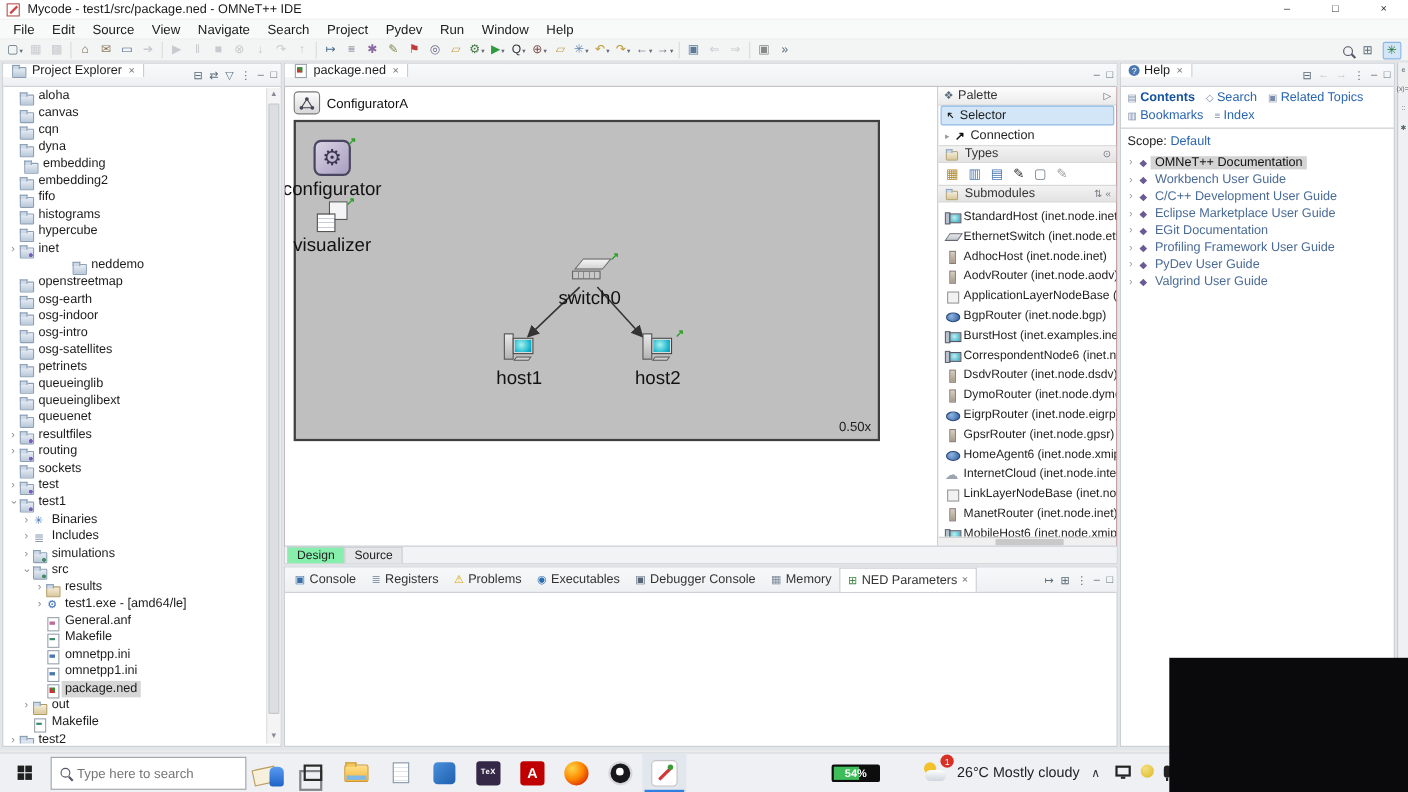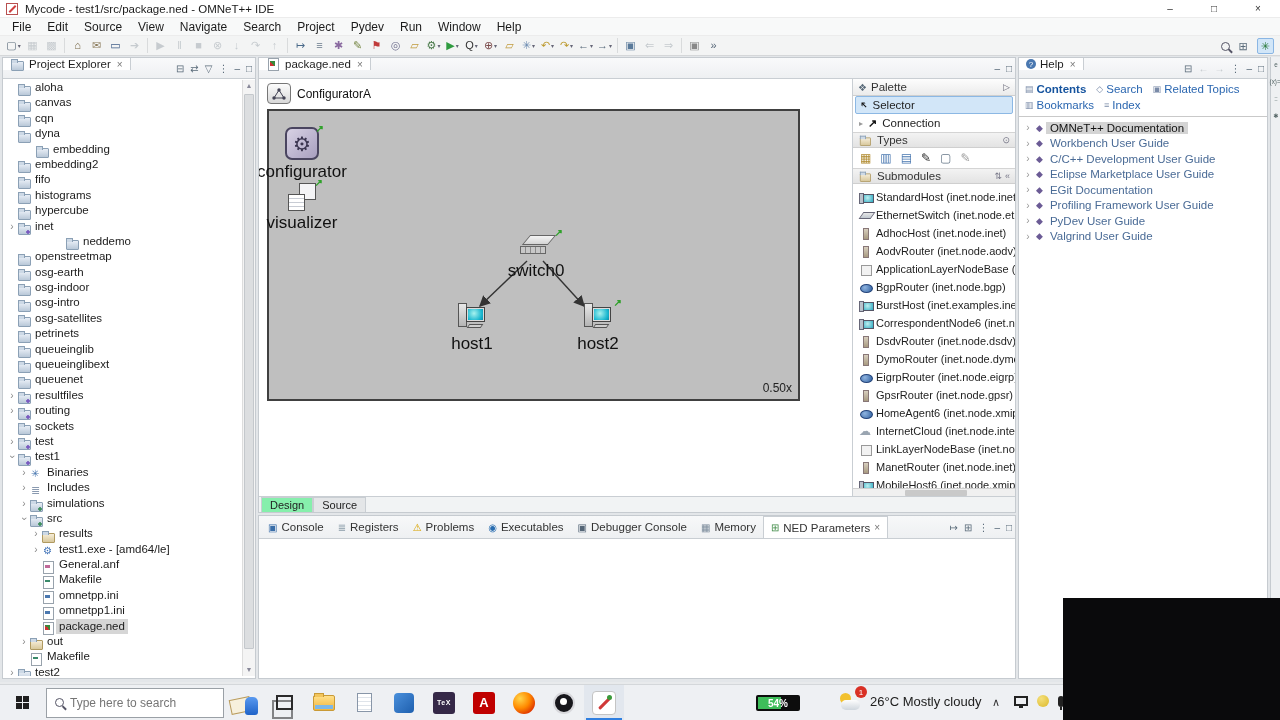--- a/index.html
+++ b/index.html
@@ -386,21 +386,21 @@
           <div class="trow" style="padding-left: 4px;">
             <i class="texp"></i>
             <i class="ti folder"></i>
             <span class="tlab">cqn</span>
           </div>
           <div class="trow" style="padding-left: 4px;">
             <i class="texp"></i>
             <i class="ti folder"></i>
             <span class="tlab">dyna</span>
           </div>
-          <div class="trow" style="padding-left: 22px;">
+          <div class="trow" style="padding-left: 8px;">
             <i class="texp"></i>
             <i class="ti folder"></i>
             <span class="tlab">embedding</span>
           </div>
           <div class="trow" style="padding-left: 4px;">
             <i class="texp"></i>
             <i class="ti folder"></i>
             <span class="tlab">embedding2</span>
           </div>
           <div class="trow" style="padding-left: 4px;">
@@ -851,20 +851,24 @@
           <span class="hlink">
             <i class="hlico">▥</i>
             <span>Bookmarks</span>
           </span>
           <span class="hlink">
             <i class="hlico">≡</i>
             <span>Index</span>
           </span>
         </div>
       <div class="hsep"></div>
+      <div class="scope">
+        <b>Scope:</b>
+        <span>Default</span>
+      </div>
       <div class="topics" id="help-topics">
           <div class="hrow sel">
             <i class="texp">›</i>
             <i class="topic-ico">◆</i>
             <span class="hlabel">OMNeT++ Documentation</span>
           </div>
           <div class="hrow">
             <i class="texp">›</i>
             <i class="topic-ico">◆</i>
             <span class="hlabel">Workbench User Guide</span>

